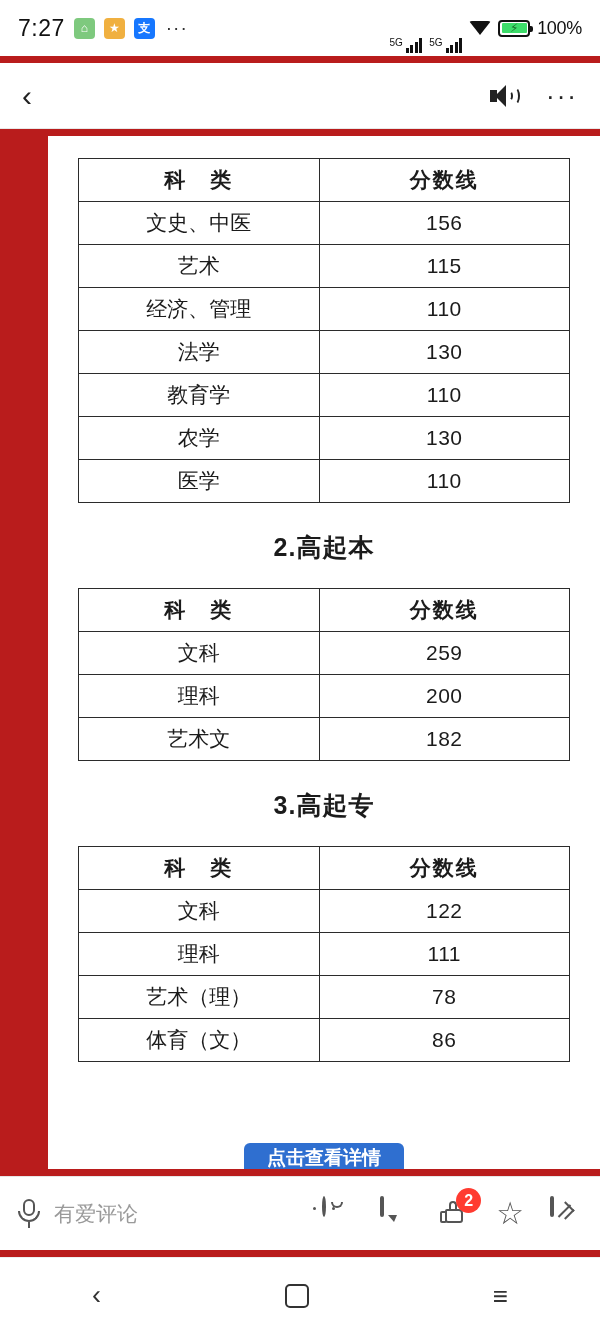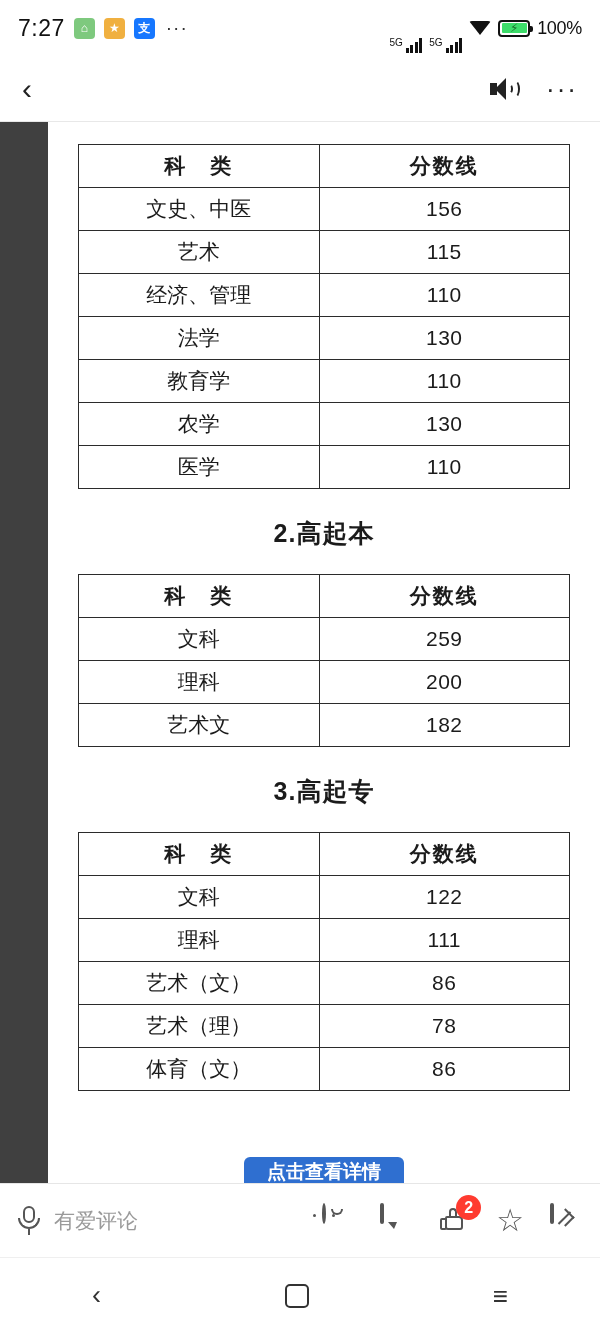--- a/index.html
+++ b/index.html
@@ -7,23 +7,24 @@
     width: 600px;
     height: 1333px;
     background: #ffffff;
     font-family: "Liberation Sans", "DejaVu Sans", sans-serif;
     overflow: hidden;
   }
   .phone {
     position: relative;
     width: 600px;
     height: 1333px;
-    background: #404040;
+    background: #b91c1c;
     display: flex;
     flex-direction: column;
+    gap: 7px;
   }
 
   
   .statusbar {
     height: 56px;
     flex: 0 0 56px;
     display: flex;
     align-items: center;
     padding: 0 18px;
     background: #ffffff;
@@ -563,24 +564,20 @@
         <th>科　类</th>
         <th>分数线</th>
       </tr>
       <tr>
             <td>文科</td>
             <td class="num">122</td>
           </tr>
       <tr>
             <td>理科</td>
             <td class="num">111</td>
-          </tr>
-      <tr>
-            <td>艺术（文）</td>
-            <td class="num">86</td>
           </tr>
       <tr>
             <td>艺术（理）</td>
             <td class="num">78</td>
           </tr>
       <tr>
             <td>体育（文）</td>
             <td class="num">86</td>
           </tr>
     </tbody>

